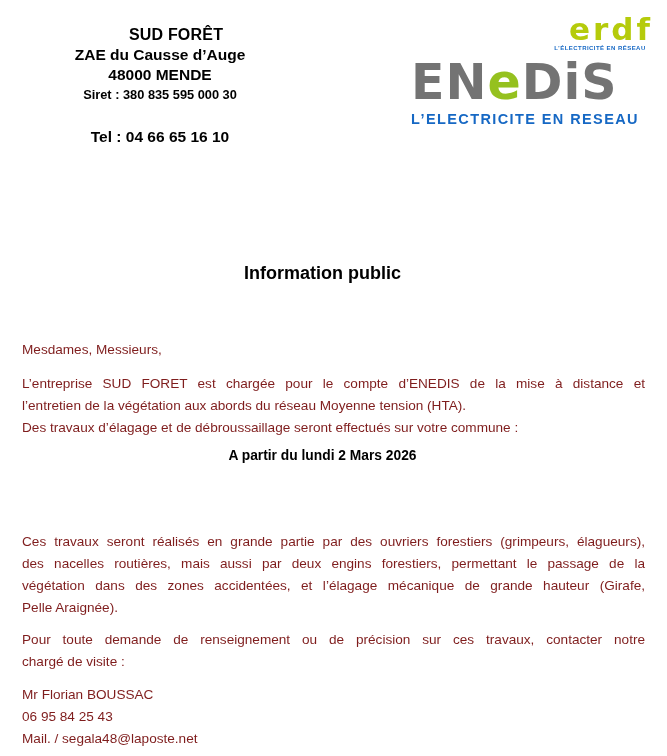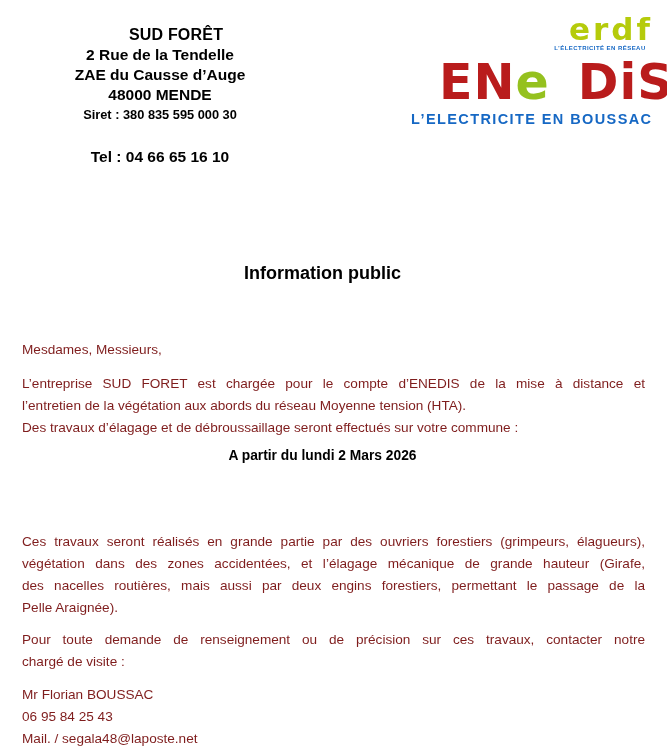--- a/index.html
+++ b/index.html
@@ -17,21 +17,21 @@
   .sender .s-tel   { font-size:15.5px; line-height:20px; margin-top:22px; }
 
   
   .erdf { position:absolute; left:547px; top:14px; width:106px; text-align:center; }
   .erdf-word { font-size:31px; line-height:30px; font-weight:bold; letter-spacing:3px; color:#b5cb0b; font-family:"DejaVu Sans",sans-serif;text-align:right; }
   .erdf-tag  { font-size:6px; line-height:8px; font-weight:bold; letter-spacing:.45px; color:#1668c4; white-space:nowrap; }
 
   
   .enedis { position:absolute; left:411px; top:58px; width:240px; }
   .enedis-word { font-size:49px; line-height:50px; font-weight:bold; letter-spacing:1px; font-family:"DejaVu Sans",sans-serif; white-space:nowrap; }
-  .enedis-word .b { color:#b91c1c;margin-left:28px; }
+  .enedis-word .b { color:#737373; }
   .enedis-word .g { color:#95c11f; }
   .enedis-tag { font-size:14.5px; font-weight:bold; letter-spacing:1.4px; color:#1668c4; margin-top:3px; white-space:nowrap; }
 
   
   .doc-title { position:absolute; left:0; top:263px; width:645px; text-align:center; font-weight:bold; font-size:18px; color:#000; }
 
   
   .bodyblock { position:absolute; left:22px; width:623px; font-size:13.6px; line-height:22px; color:#7f1d1d; }
   .salutation { top:339px; }
   .para1 { top:373px; }
@@ -42,53 +42,52 @@
   .line { text-align:left; }
   .line.j { text-align:justify; text-align-last:justify; }
 </style>
 </head>
 <body>
 
 <div class="page">
 
   <div class="sender">
     <div class="s-name">SUD FORÊT</div>
-    <div class="s-line">2 Rue de la Tendelle</div>
     <div class="s-line">ZAE du Causse d’Auge</div>
     <div class="s-line">48000 MENDE</div>
     <div class="s-siret">Siret : 380 835 595 000 30</div>
     <div class="s-tel">Tel : 04 66 65 16 10</div>
   </div>
 
   <div class="erdf">
     <div class="erdf-word">erdf</div>
     <div class="erdf-tag">L’ÉLECTRICITÉ EN RÉSEAU</div>
   </div>
 
   <div class="enedis">
     <div class="enedis-word"><span class="b">EN</span><span class="g">e</span><span class="b">DiS</span></div>
-    <div class="enedis-tag">L’ELECTRICITE EN BOUSSAC</div>
+    <div class="enedis-tag">L’ELECTRICITE EN RESEAU</div>
   </div>
 
   <div class="doc-title">Information public</div>
 
   <div class="bodyblock salutation">Mesdames, Messieurs,</div>
 
   <div class="bodyblock para1">
     <div class="line j">L’entreprise SUD FORET est chargée pour le compte d’ENEDIS de la mise à distance et</div>
     <div class="line">l’entretien de la végétation aux abords du réseau Moyenne tension (HTA).</div>
     <div class="line">Des travaux d’élagage et de débroussaillage seront effectués sur votre commune :</div>
   </div>
 
   <div class="dateline">A partir du lundi 2 Mars 2026</div>
 
   <div class="bodyblock para2">
     <div class="line j">Ces travaux seront réalisés en grande partie par des ouvriers forestiers (grimpeurs, élagueurs),</div>
+    <div class="line j">des nacelles routières, mais aussi par deux engins forestiers, permettant le passage de la</div>
     <div class="line j">végétation dans des zones accidentées, et l’élagage mécanique de grande hauteur (Girafe,</div>
-    <div class="line j">des nacelles routières, mais aussi par deux engins forestiers, permettant le passage de la</div>
     <div class="line">Pelle Araignée).</div>
   </div>
 
   <div class="bodyblock para3">
     <div class="line j">Pour toute demande de renseignement ou de précision sur ces travaux, contacter notre</div>
     <div class="line">chargé de visite :</div>
   </div>
 
   <div class="bodyblock contact">
     <div class="line">Mr Florian BOUSSAC</div>

